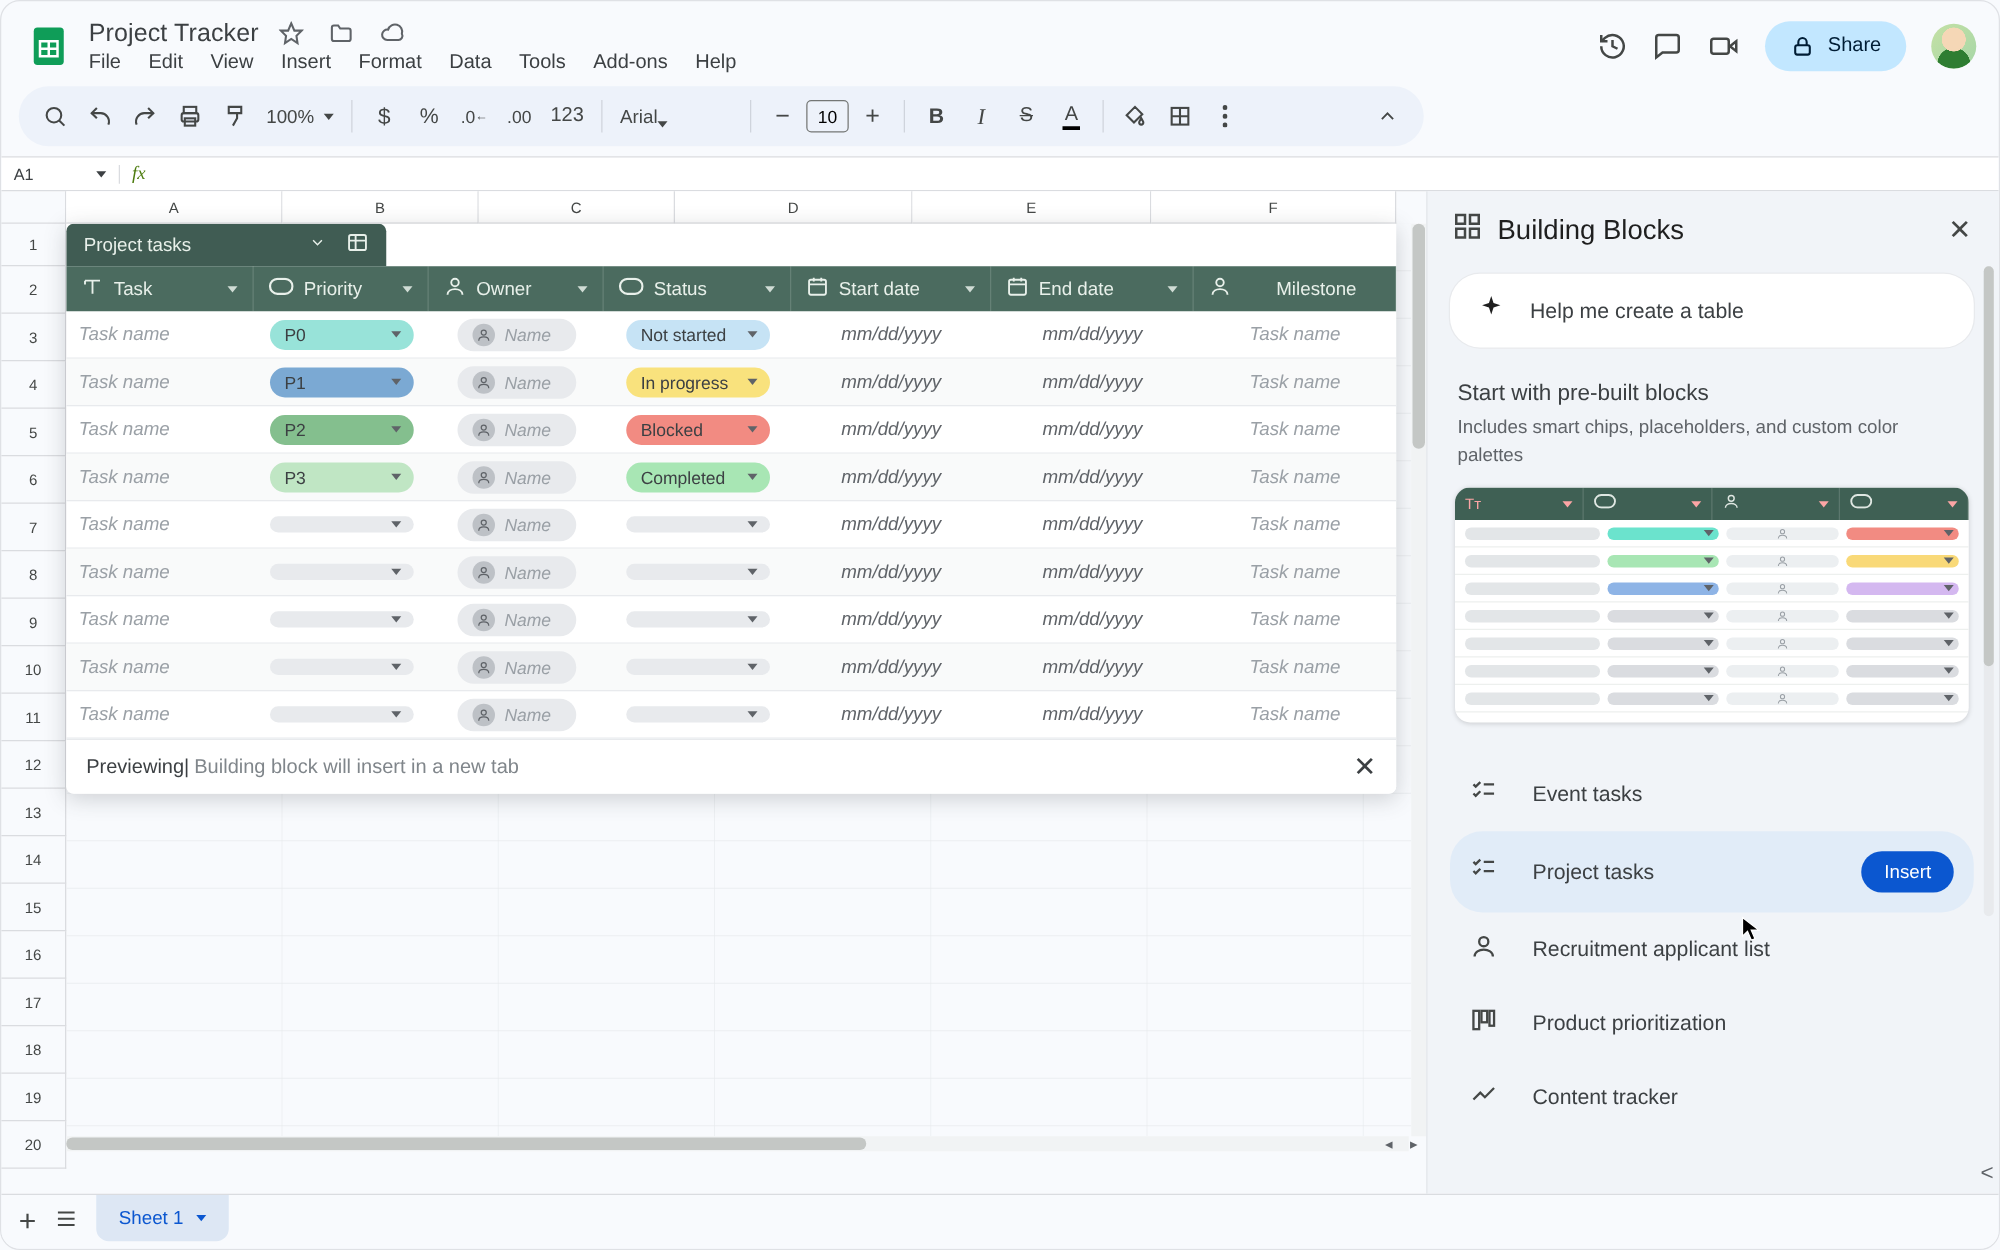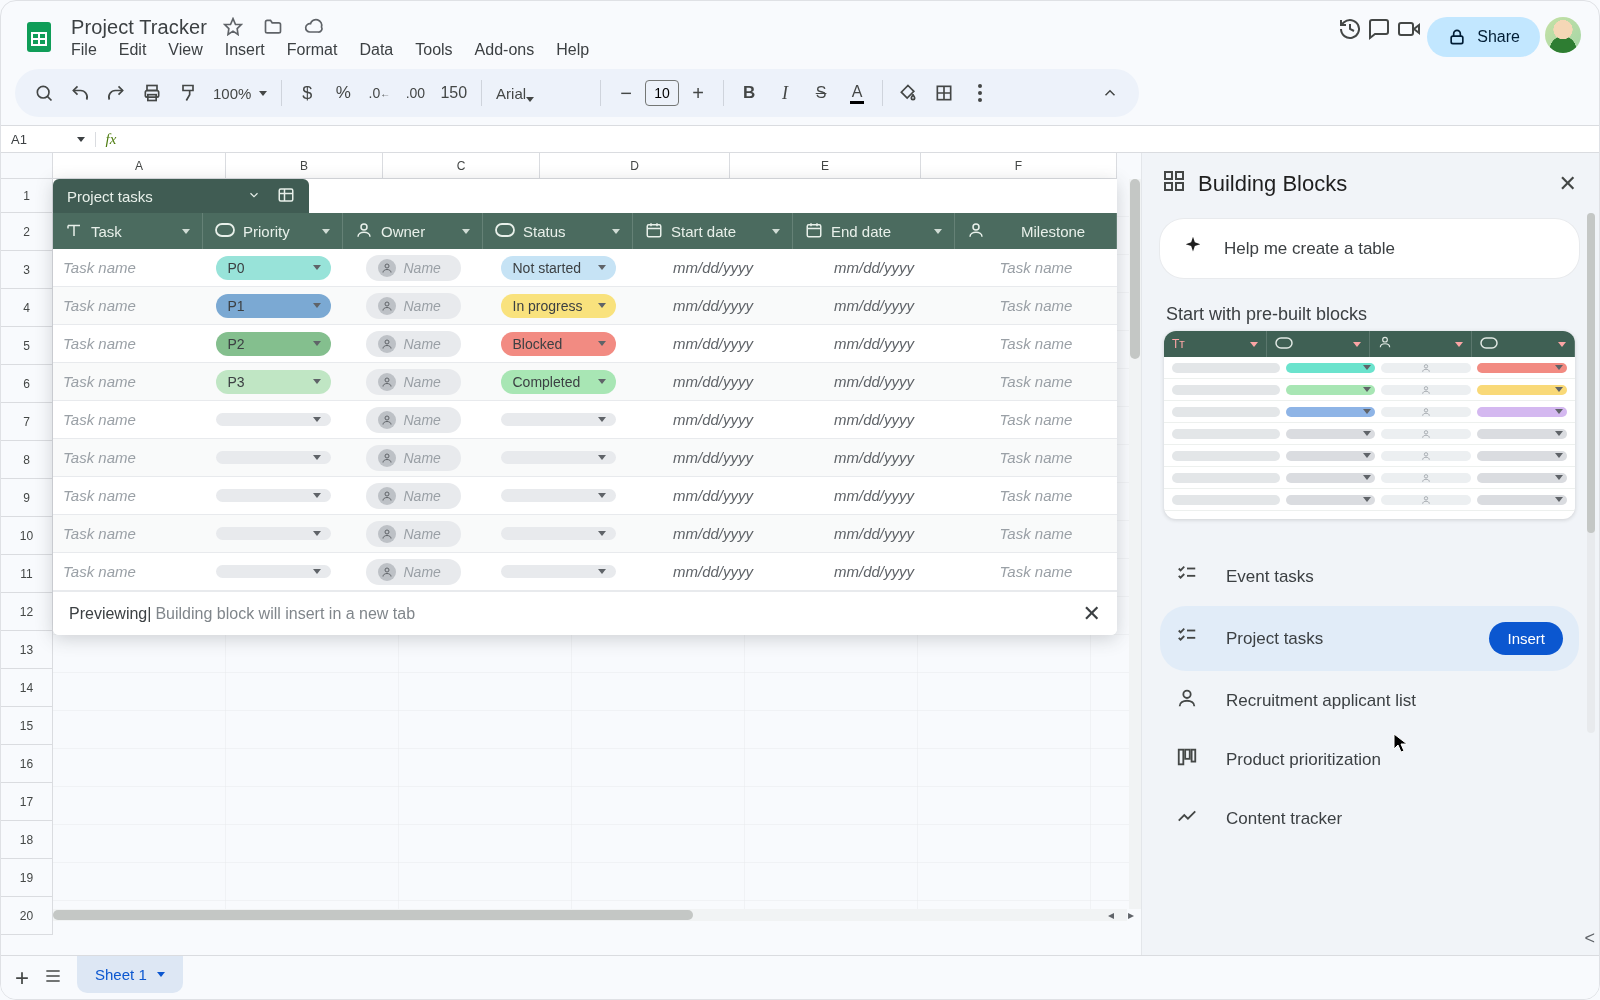--- a/index.html
+++ b/index.html
@@ -19,21 +19,21 @@
   
   .docbar{display:flex;align-items:center;gap:12px;padding:8px 18px 0 18px;height:64px}
   .logo{width:40px;height:40px;border-radius:8px;display:flex;align-items:center;justify-content:center}
   .logo svg{display:block}
   .title-area{display:flex;flex-direction:column;gap:0}
   .title-row{display:flex;align-items:center;gap:16px}
   .doc-title{font-size:20px;letter-spacing:0.1px;color:#3c4043}
   .title-icons{display:flex;align-items:center;gap:20px;color:#5f6368}
   .menubar{display:flex;gap:22px;font-size:16px;color:#3c4043;margin-top:2px}
   .menubar span{cursor:default}
-  .top-right{margin-left:auto;display:flex;align-items:flex-start;gap:5px}
+  .top-right{margin-left:auto;display:flex;align-items:center;gap:20px}
   .share-btn{display:flex;align-items:center;gap:10px;background:var(--blue-chip);padding:10px 20px;border-radius:24px;font-size:16px;color:#001d35}
   .avatar{width:36px;height:36px;border-radius:50%;background:linear-gradient(135deg,#c5e1a5,#a5d6a7);position:relative;overflow:hidden}
   .avatar::after{content:"";position:absolute;inset:0;border-radius:50%;background:radial-gradient(circle at 50% 35%, #f5d7b6 0 32%, transparent 33%), radial-gradient(circle at 50% 90%, #2e7d32 0 35%, transparent 36%)}
   .ic{display:inline-flex;align-items:center;justify-content:center;color:#444746}
 
   
   .toolbar-wrap{padding:4px 10px 8px 14px}
   .toolbar{display:flex;align-items:center;gap:14px;height:48px;background:#edf2fa;border-radius:28px;padding:0 18px;color:#444746;font-size:15px;width:1124px}
   .toolbar .sep{width:1px;height:26px;background:#cfd4dc}
   .zoom{display:flex;align-items:center;gap:8px}
@@ -229,21 +229,21 @@
       </span>
   <span class="zoom">
     <span>100%</span>
     <span class="tri sm"></span>
   </span>
   <span class="sep"></span>
   <span class="tb-btn" style="font-size:18px">$</span>
   <span class="tb-btn" style="font-size:17px">%</span>
   <span class="tb-btn" style="font-size:14px">.0<sub style="font-size:10px">←</sub></span>
   <span class="tb-btn" style="font-size:14px">.00</span>
-  <span class="tb-btn" style="font-size:16px">150</span>
+  <span class="tb-btn" style="font-size:16px">123</span>
   <span class="sep"></span>
   <span class="font-select">
     <span>Arial</span>
     <span class="tri sm"></span>
   </span>
   <span class="sep"></span>
   <span class="fontsize">
     <span class="tb-btn" style="font-size:20px">−</span>
     <input value="10" style="">
     <span class="tb-btn" style="font-size:20px">+</span>
@@ -718,20 +718,21 @@
       <span>Building Blocks</span>
       <span class="sp-x">✕</span>
     </div>
     <div class="help-card">
       <span class="spark"><svg width="22" height="22" viewBox="0 0 24 24" fill="#1f1f1f">
             <path d="M12 2l2 6 6 2-6 2-2 6-2-6-6-2 6-2z"></path>
           </svg></span>
       <span>Help me create a table</span>
     </div>
     <div class="sp-section-title">Start with pre-built blocks</div>
+    <div class="sp-section-sub">Includes smart chips, placeholders, and custom color palettes</div>
 
     <div class="thumb-card">
       <div class="thumb-head">
         <div>
             <span style="font-size:12px">Tᴛ</span>
             <span class="tri sm"></span>
           </div>
         <div>
             <span><svg width="18" height="12" viewBox="0 0 18 12">
                 <rect x="1" y="1" width="16" height="10" rx="5" fill="none" stroke="#dfe7e2" stroke-width="1.5"></rect>

